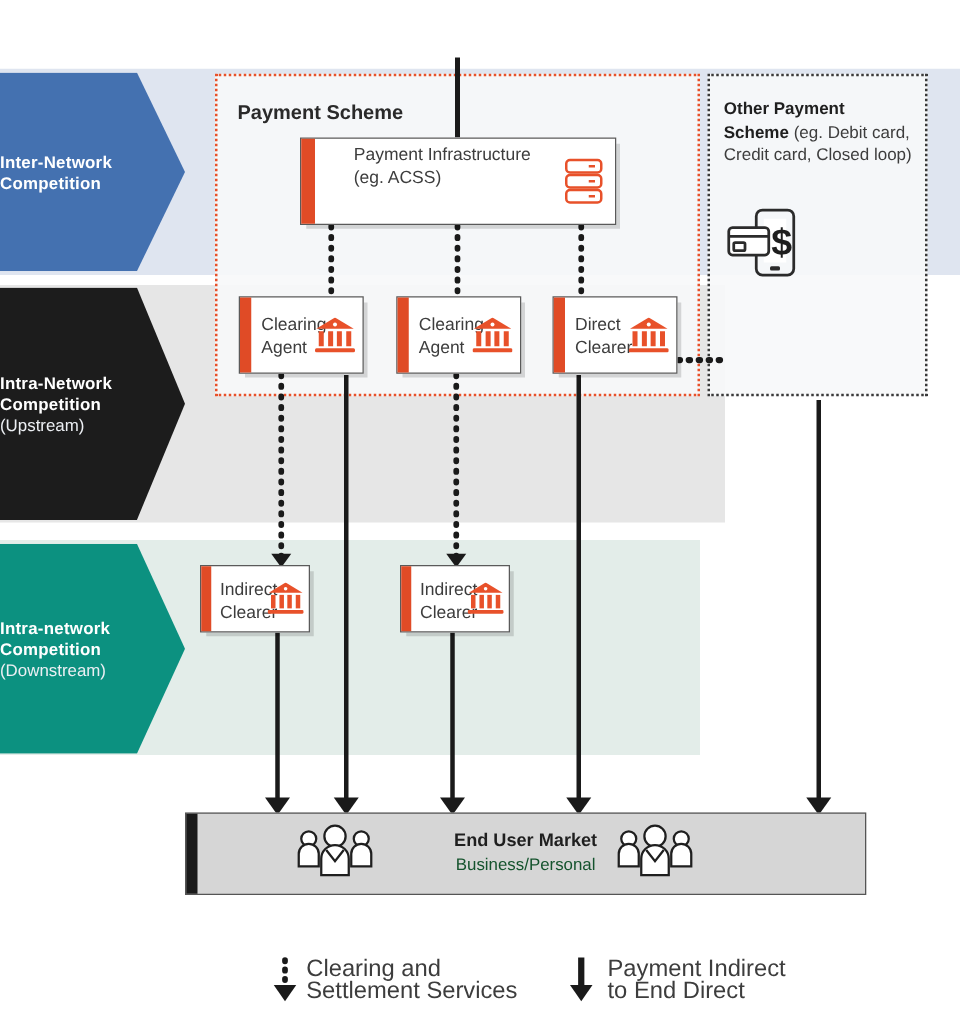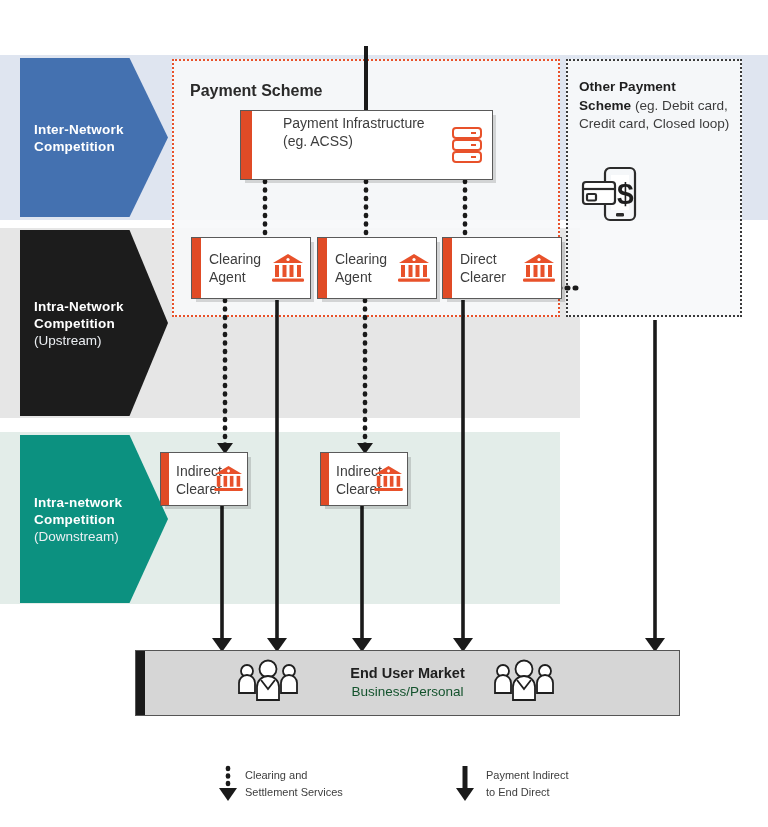--- a/index.html
+++ b/index.html
@@ -7,21 +7,21 @@
   #canvas{position:relative;width:768px;height:827px;overflow:hidden;background:#fff;}
 
   
   .band{position:absolute;}
   .band-inter{left:0;top:55px;width:768px;height:165px;background:#dfe5f0;}
   .band-intra-up{left:0;top:228px;width:580px;height:190px;background:#e6e6e6;}
   .band-intra-down{left:0;top:432px;width:560px;height:172px;background:#e3ede9;}
 
   
   .chev{position:absolute;display:flex;align-items:center;
-        padding-left:14px;box-sizing:border-box;color:#ffffff;margin-left:20px;}
+        box-sizing:border-box;color:#ffffff;}
   .chev .c-l1,.chev .c-l2{font-weight:bold;font-size:13.5px;line-height:17px;letter-spacing:.2px;}
   .chev .c-sub{font-weight:normal;font-size:13.5px;line-height:17px;color:#eceff3;}
   .chev-inter{left:0;top:58px;width:148px;height:159px;background:#4471b0;
       clip-path:polygon(0 0, 74% 0, 100% 50%, 74% 100%, 0 100%);}
   .chev-intra-up{left:0;top:230px;width:148px;height:186px;background:#1c1c1c;
       clip-path:polygon(0 0, 74% 0, 100% 50%, 74% 100%, 0 100%);}
   .chev-intra-down{left:0;top:435px;width:148px;height:168px;background:#0c9180;
       clip-path:polygon(0 0, 74% 0, 100% 50%, 74% 100%, 0 100%);}
 
   
@@ -32,21 +32,21 @@
 
   .boc{left:277px;top:2px;width:170px;height:44px;background:#d4d4d4;border:1px solid #4a4a4a;
        box-shadow:none;}
   .boc .lbar{background:#1a1a1a;width:8px;}
   .boc .btxt{left:0;right:0;top:12px;text-align:center;font-size:14px;color:#3a3a3a;}
 
   .infra{left:240px;top:110px;width:253px;height:70px;}
   .infra .lbar{background:#e04b26;width:11px;}
   .infra .btxt{left:42px;top:4px;}
 
-  .agent{width:120px;height:62px;}
+  .agent{width:100px;height:62px;}
   .agent .lbar{background:#e04b26;width:9px;}
   .agent .btxt{left:17px;top:13px;}
   .ag1{left:191px;top:237px;}
   .ag2{left:317px;top:237px;}
   .ag3{left:442px;top:237px;}
   .ind{width:88px;height:54px;}
   .ind .lbar{background:#e04b26;width:8px;}
   .ind .btxt{left:15px;top:10px;}
   .ic1{left:160px;top:452px;}
   .ic2{left:320px;top:452px;}
@@ -54,28 +54,28 @@
   
   .scheme-box{position:absolute;left:172px;top:59px;width:388px;height:258px;
       box-sizing:border-box;border:2px dotted #e8512a;background:rgba(247,248,250,.9);}
   .scheme-title{position:absolute;left:190px;top:82px;font-weight:bold;font-size:16px;color:#2a2a2a;}
   .other-box{position:absolute;left:566px;top:59px;width:176px;height:258px;
       box-sizing:border-box;border:2px dotted #3a3a3a;background:rgba(247,248,250,.9);}
   .other-txt{position:absolute;left:579px;top:78px;width:152px;font-size:13.6px;line-height:18.5px;color:#3d3d3d;}
   .other-txt b{color:#1f1f1f;}
 
   
-  .eum{position:absolute;left:135px;top:650px;width:545px;height:66px;
+  .eum{position:absolute;left:148px;top:650px;width:545px;height:66px;
        background:#d6d6d6;border:1px solid #555;box-sizing:border-box;}
   .eum .lbar{position:absolute;left:0;top:0;bottom:0;width:9px;background:#1a1a1a;}
   .eum-t1{position:absolute;left:0;right:0;top:14px;text-align:center;font-weight:bold;font-size:14.5px;color:#1f1f1f;}
   .eum-t2{position:absolute;left:0;right:0;top:33px;text-align:center;font-size:13.5px;color:#14532d;}
 
   
-  .legend-txt{position:absolute;font-size:11px;line-height:17px;color:#3d3d3d;}
+  .legend-txt{position:absolute;font-size:19px;line-height:17px;color:#3d3d3d;}
 
   svg.ovl{position:absolute;left:0;top:0;width:768px;height:827px;pointer-events:none;}
 </style>
 </head>
 <body>
 
 <div id="canvas">
 
   <div class="band band-inter"></div>
   <div class="band band-intra-up"></div>

